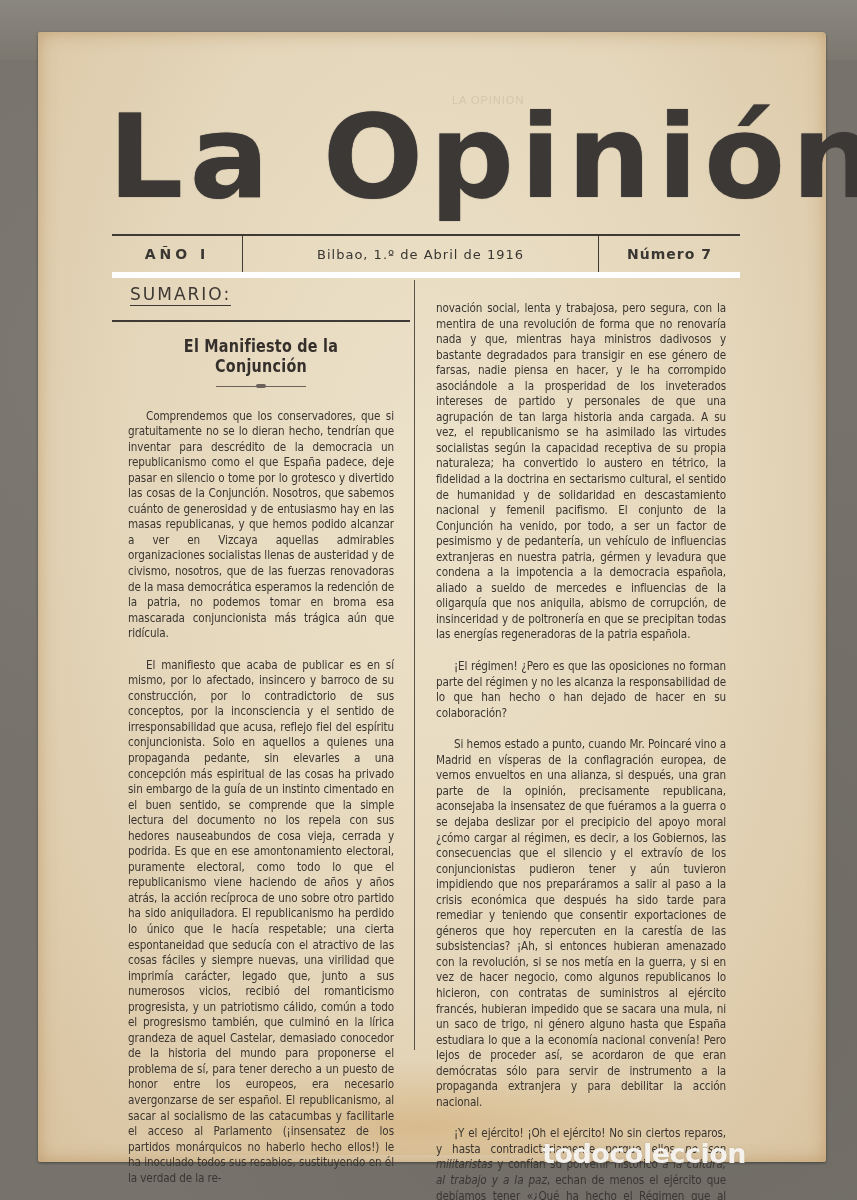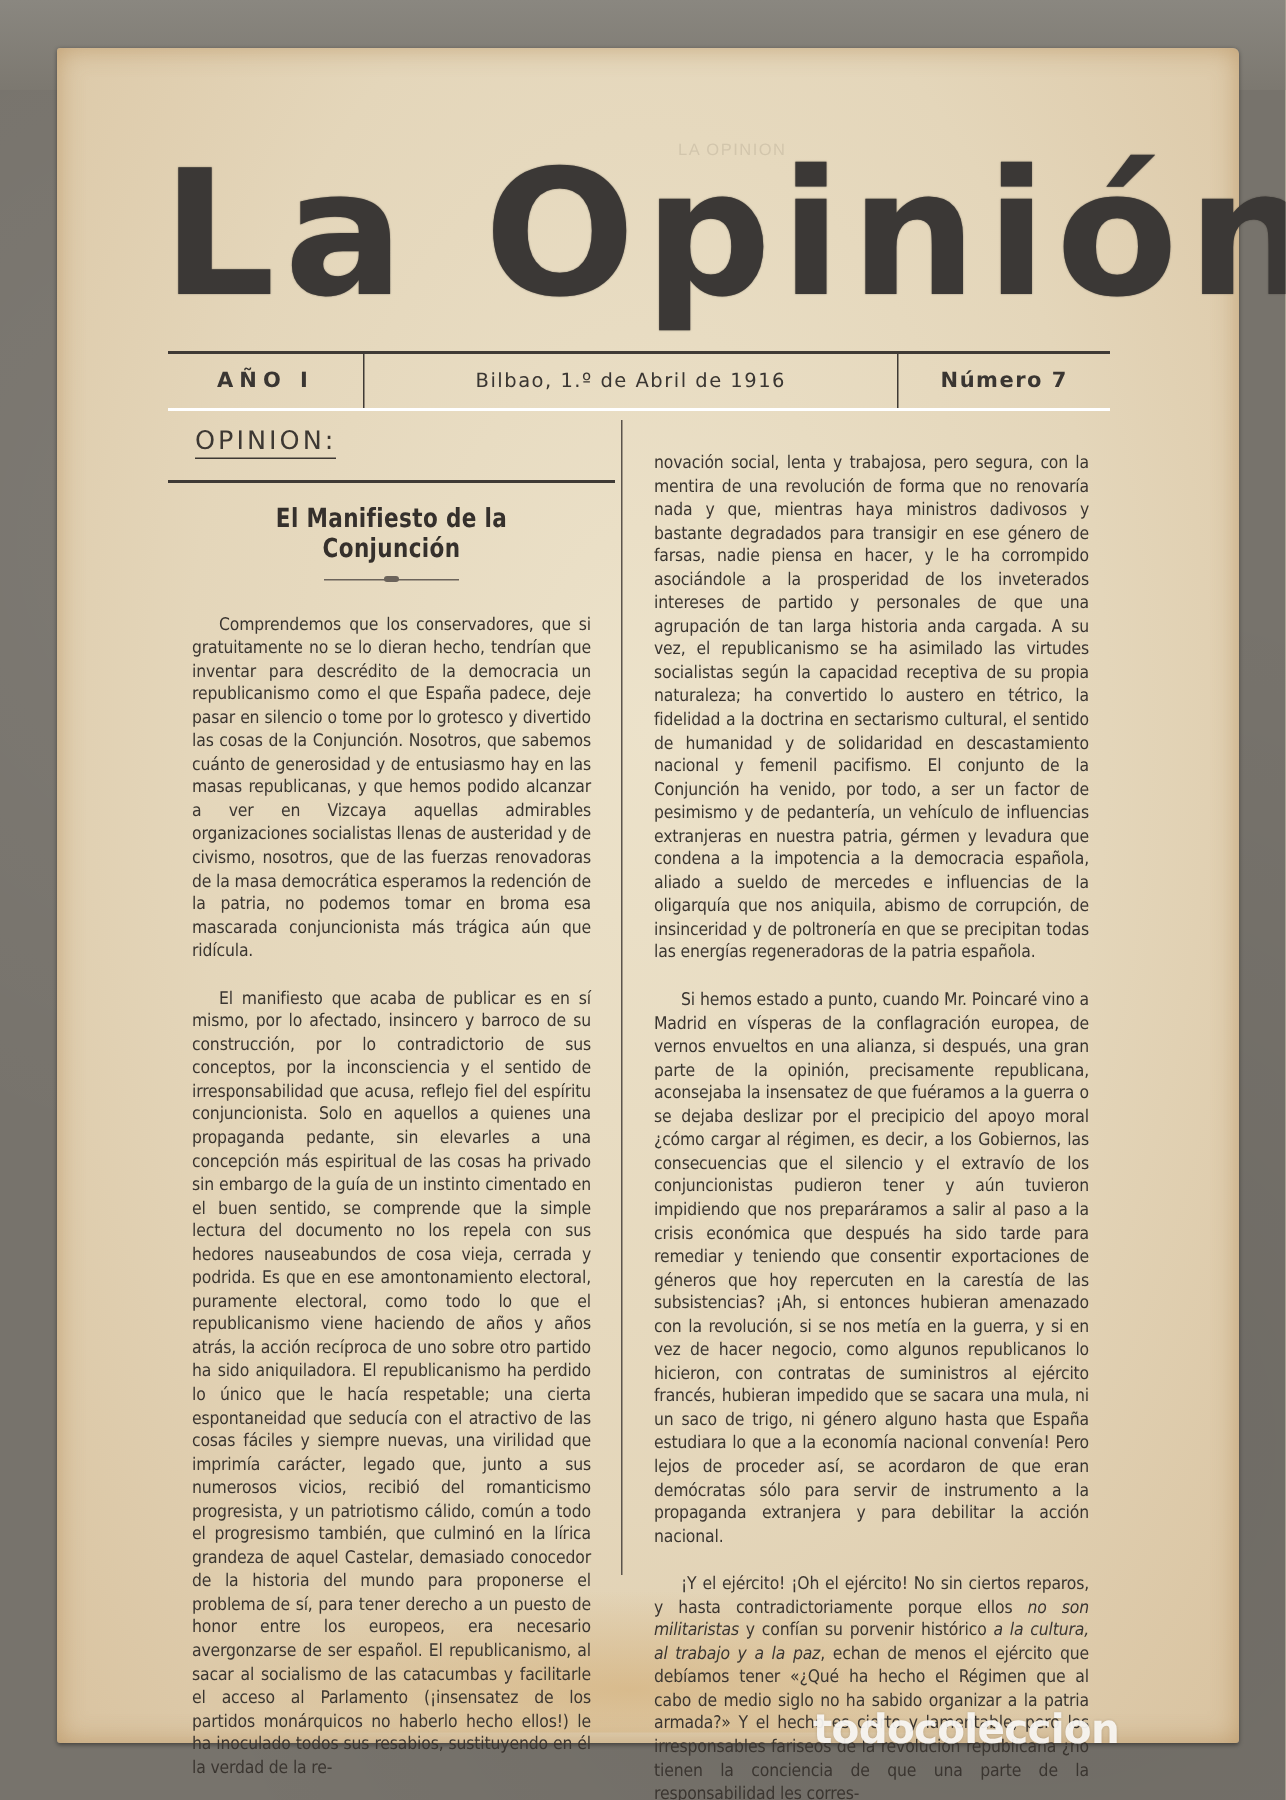--- a/index.html
+++ b/index.html
@@ -36,21 +36,21 @@
     .masthead {
       position: absolute; left: 108px; top: 92px; width: 640px; height: 130px;
       font-family: "DejaVu Sans", sans-serif; font-weight: bold;
       font-size: 116px; line-height: 130px; color: #3b3836;
       letter-spacing: 6px; white-space: nowrap;
       transform: scaleX(1.02); transform-origin: left center;
       text-shadow: 0 0 1px rgba(40,35,30,0.6);
     }
     .info-bar {
       position: absolute; left: 112px; top: 234px; width: 628px; height: 36px;
-      border-top: 2px solid #3f3a35; border-bottom: 2px solid #ffffff;
+      border-top: 2px solid #3f3a35; border-bottom: 6px solid #ffffff;
       display: flex; align-items: center; color: #3a3632;
     }
     .info-bar .cell {
       height: 100%; display: flex; align-items: center; justify-content: center;
       font-family: "DejaVu Sans", sans-serif;
     }
     .info-bar .year { width: 130px; font-weight: bold; font-size: 14px; letter-spacing: 4px; border-right: 1.5px solid #3f3a35; }
     .info-bar .date { width: 355px; font-size: 13px; letter-spacing: 1px; border-right: 1.5px solid #3f3a35; }
     .info-bar .number { flex: 1; font-weight: bold; font-size: 14px; letter-spacing: 1px; }
 
@@ -116,31 +116,32 @@
 
 <div class="info-bar">
   <div class="cell year">AÑO I</div>
   <div class="cell date">Bilbao, 1.º de Abril de 1916</div>
   <div class="cell number">Número 7</div>
 </div>
 
 <div class="col-divider"></div>
 
 <div class="left-col">
-  <div class="sumario-title">OPINION:</div>
+  <div class="sumario-title">SUMARIO:</div>
   <div class="rule"></div>
   <div class="article-title">El Manifiesto de la Conjunción</div>
   <div class="ornament"></div>
   <div class="body-text">
     <p>Comprendemos que los conservadores, que si gratuitamente no se lo dieran hecho, tendrían que inventar para descrédito de la democracia un republicanismo como el que España padece, deje pasar en silencio o tome por lo grotesco y divertido las cosas de la Conjunción. Nosotros, que sabemos cuánto de generosidad y de entusiasmo hay en las masas republicanas, y que hemos podido alcanzar a ver en Vizcaya aquellas admirables organizaciones socialistas llenas de austeridad y de civismo, nosotros, que de las fuerzas renovadoras de la masa democrática esperamos la redención de la patria, no podemos tomar en broma esa mascarada conjuncionista más trágica aún que ridícula.</p>
     <p>El manifiesto que acaba de publicar es en sí mismo, por lo afectado, insincero y barroco de su construcción, por lo contradictorio de sus conceptos, por la inconsciencia y el sentido de irresponsabilidad que acusa, reflejo fiel del espíritu conjuncionista. Solo en aquellos a quienes una propaganda pedante, sin elevarles a una concepción más espiritual de las cosas ha privado sin embargo de la guía de un instinto cimentado en el buen sentido, se comprende que la simple lectura del documento no los repela con sus hedores nauseabundos de cosa vieja, cerrada y podrida. Es que en ese amontonamiento electoral, puramente electoral, como todo lo que el republicanismo viene haciendo de años y años atrás, la acción recíproca de uno sobre otro partido ha sido aniquiladora. El republicanismo ha perdido lo único que le hacía respetable; una cierta espontaneidad que seducía con el atractivo de las cosas fáciles y siempre nuevas, una virilidad que imprimía carácter, legado que, junto a sus numerosos vicios, recibió del romanticismo progresista, y un patriotismo cálido, común a todo el progresismo también, que culminó en la lírica grandeza de aquel Castelar, demasiado conocedor de la historia del mundo para proponerse el problema de sí, para tener derecho a un puesto de honor entre los europeos, era necesario avergonzarse de ser español. El republicanismo, al sacar al socialismo de las catacumbas y facilitarle el acceso al Parlamento (¡insensatez de los partidos monárquicos no haberlo hecho ellos!) le ha inoculado todos sus resabios, sustituyendo en él la verdad de la re-</p>
   </div>
 </div>
 
 <div class="right-col">
   <div class="body-text">
     <p class="cont">novación social, lenta y trabajosa, pero segura, con la mentira de una revolución de forma que no renovaría nada y que, mientras haya ministros dadivosos y bastante degradados para transigir en ese género de farsas, nadie piensa en hacer, y le ha corrompido asociándole a la prosperidad de los inveterados intereses de partido y personales de que una agrupación de tan larga historia anda cargada. A su vez, el republicanismo se ha asimilado las virtudes socialistas según la capacidad receptiva de su propia naturaleza; ha convertido lo austero en tétrico, la fidelidad a la doctrina en sectarismo cultural, el sentido de humanidad y de solidaridad en descastamiento nacional y femenil pacifismo. El conjunto de la Conjunción ha venido, por todo, a ser un factor de pesimismo y de pedantería, un vehículo de influencias extranjeras en nuestra patria, gérmen y levadura que condena a la impotencia a la democracia española, aliado a sueldo de mercedes e influencias de la oligarquía que nos aniquila, abismo de corrupción, de insinceridad y de poltronería en que se precipitan todas las energías regeneradoras de la patria española.</p>
+    <p>¡El régimen! ¿Pero es que las oposiciones no forman parte del régimen y no les alcanza la responsabilidad de lo que han hecho o han dejado de hacer en su colaboración?</p>
     <p>Si hemos estado a punto, cuando Mr. Poincaré vino a Madrid en vísperas de la conflagración europea, de vernos envueltos en una alianza, si después, una gran parte de la opinión, precisamente republicana, aconsejaba la insensatez de que fuéramos a la guerra o se dejaba deslizar por el precipicio del apoyo moral ¿cómo cargar al régimen, es decir, a los Gobiernos, las consecuencias que el silencio y el extravío de los conjuncionistas pudieron tener y aún tuvieron impidiendo que nos preparáramos a salir al paso a la crisis económica que después ha sido tarde para remediar y teniendo que consentir exportaciones de géneros que hoy repercuten en la carestía de las subsistencias? ¡Ah, si entonces hubieran amenazado con la revolución, si se nos metía en la guerra, y si en vez de hacer negocio, como algunos republicanos lo hicieron, con contratas de suministros al ejército francés, hubieran impedido que se sacara una mula, ni un saco de trigo, ni género alguno hasta que España estudiara lo que a la economía nacional convenía! Pero lejos de proceder así, se acordaron de que eran demócratas sólo para servir de instrumento a la propaganda extranjera y para debilitar la acción nacional.</p>
     <p><span>¡Y el ejército! ¡Oh el ejército! No sin ciertos reparos, y hasta contradictoriamente porque ellos </span><em>no son militaristas</em><span> y confían su porvenir histórico </span><em>a la cultura, al trabajo y a la paz</em><span>, echan de menos el ejército que debíamos tener «¿Qué ha hecho el Régimen que al cabo de medio siglo no ha sabido organizar a la patria armada?» Y el hecho es cierto y lamentable, pero los irresponsables fariseos de la revolución republicana ¿no tienen la conciencia de que una parte de la responsabilidad les corres-</span></p>
   </div>
 </div>
 
 <div class="watermark">todocoleccion</div>
 
 </body></html>

